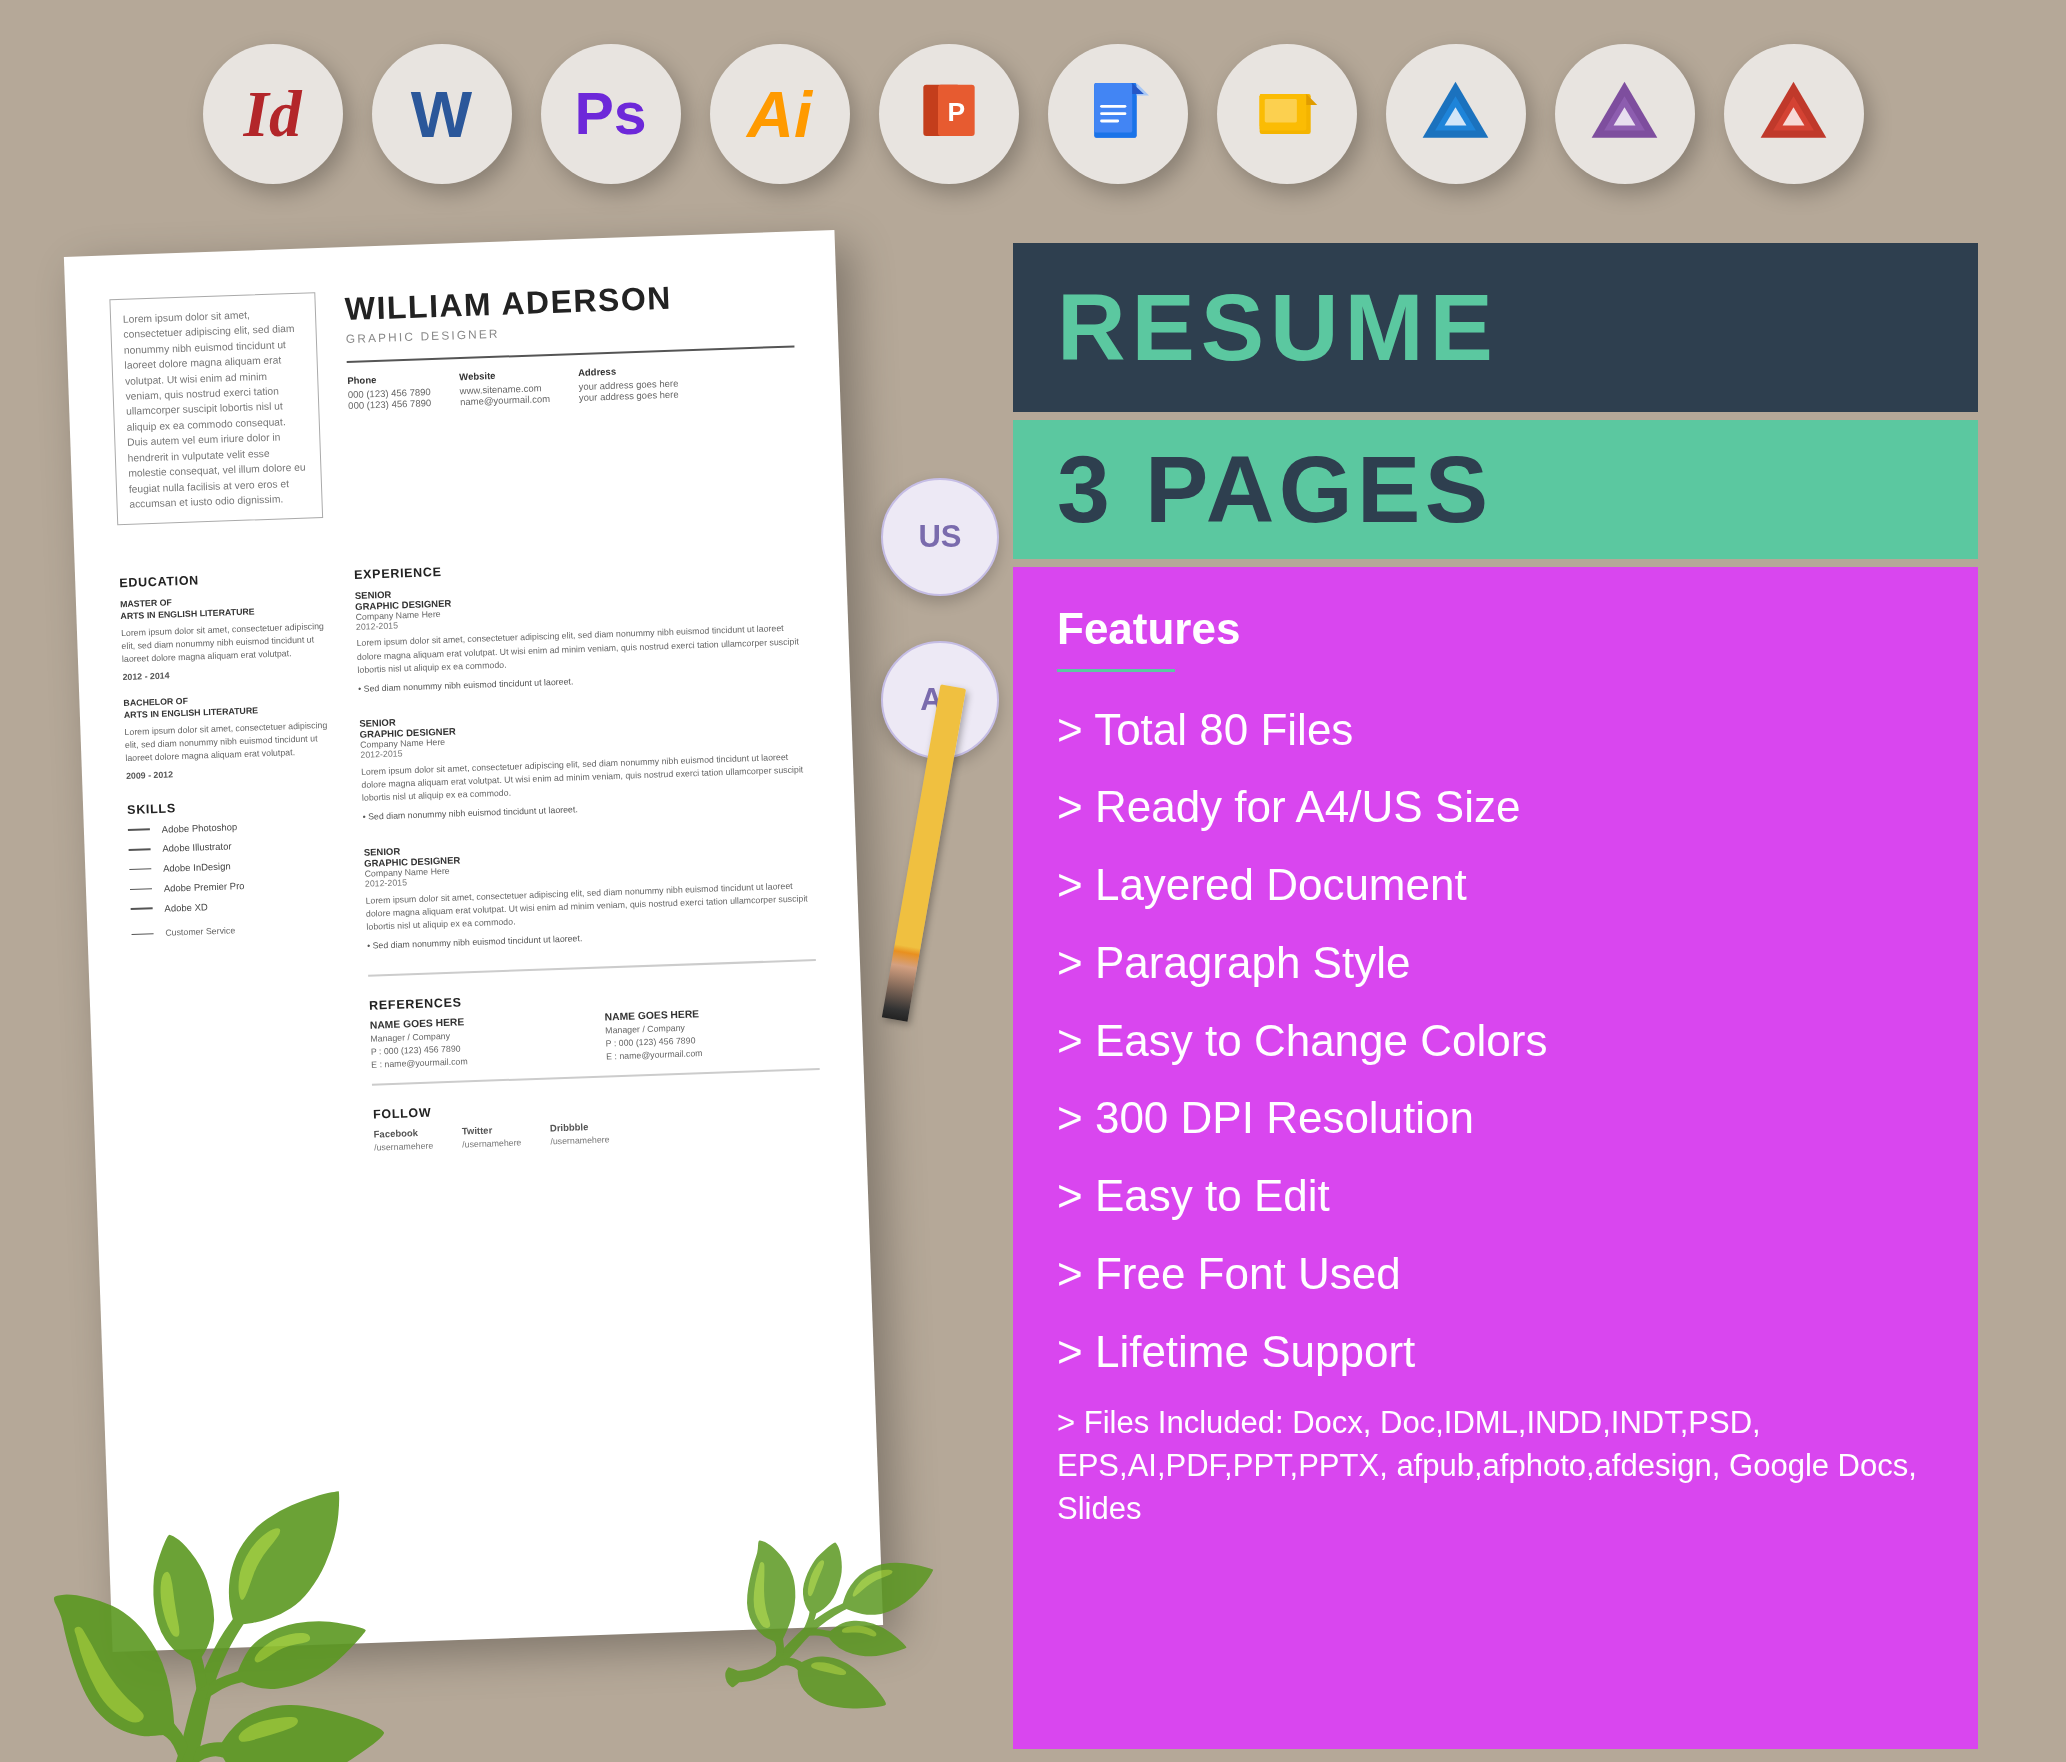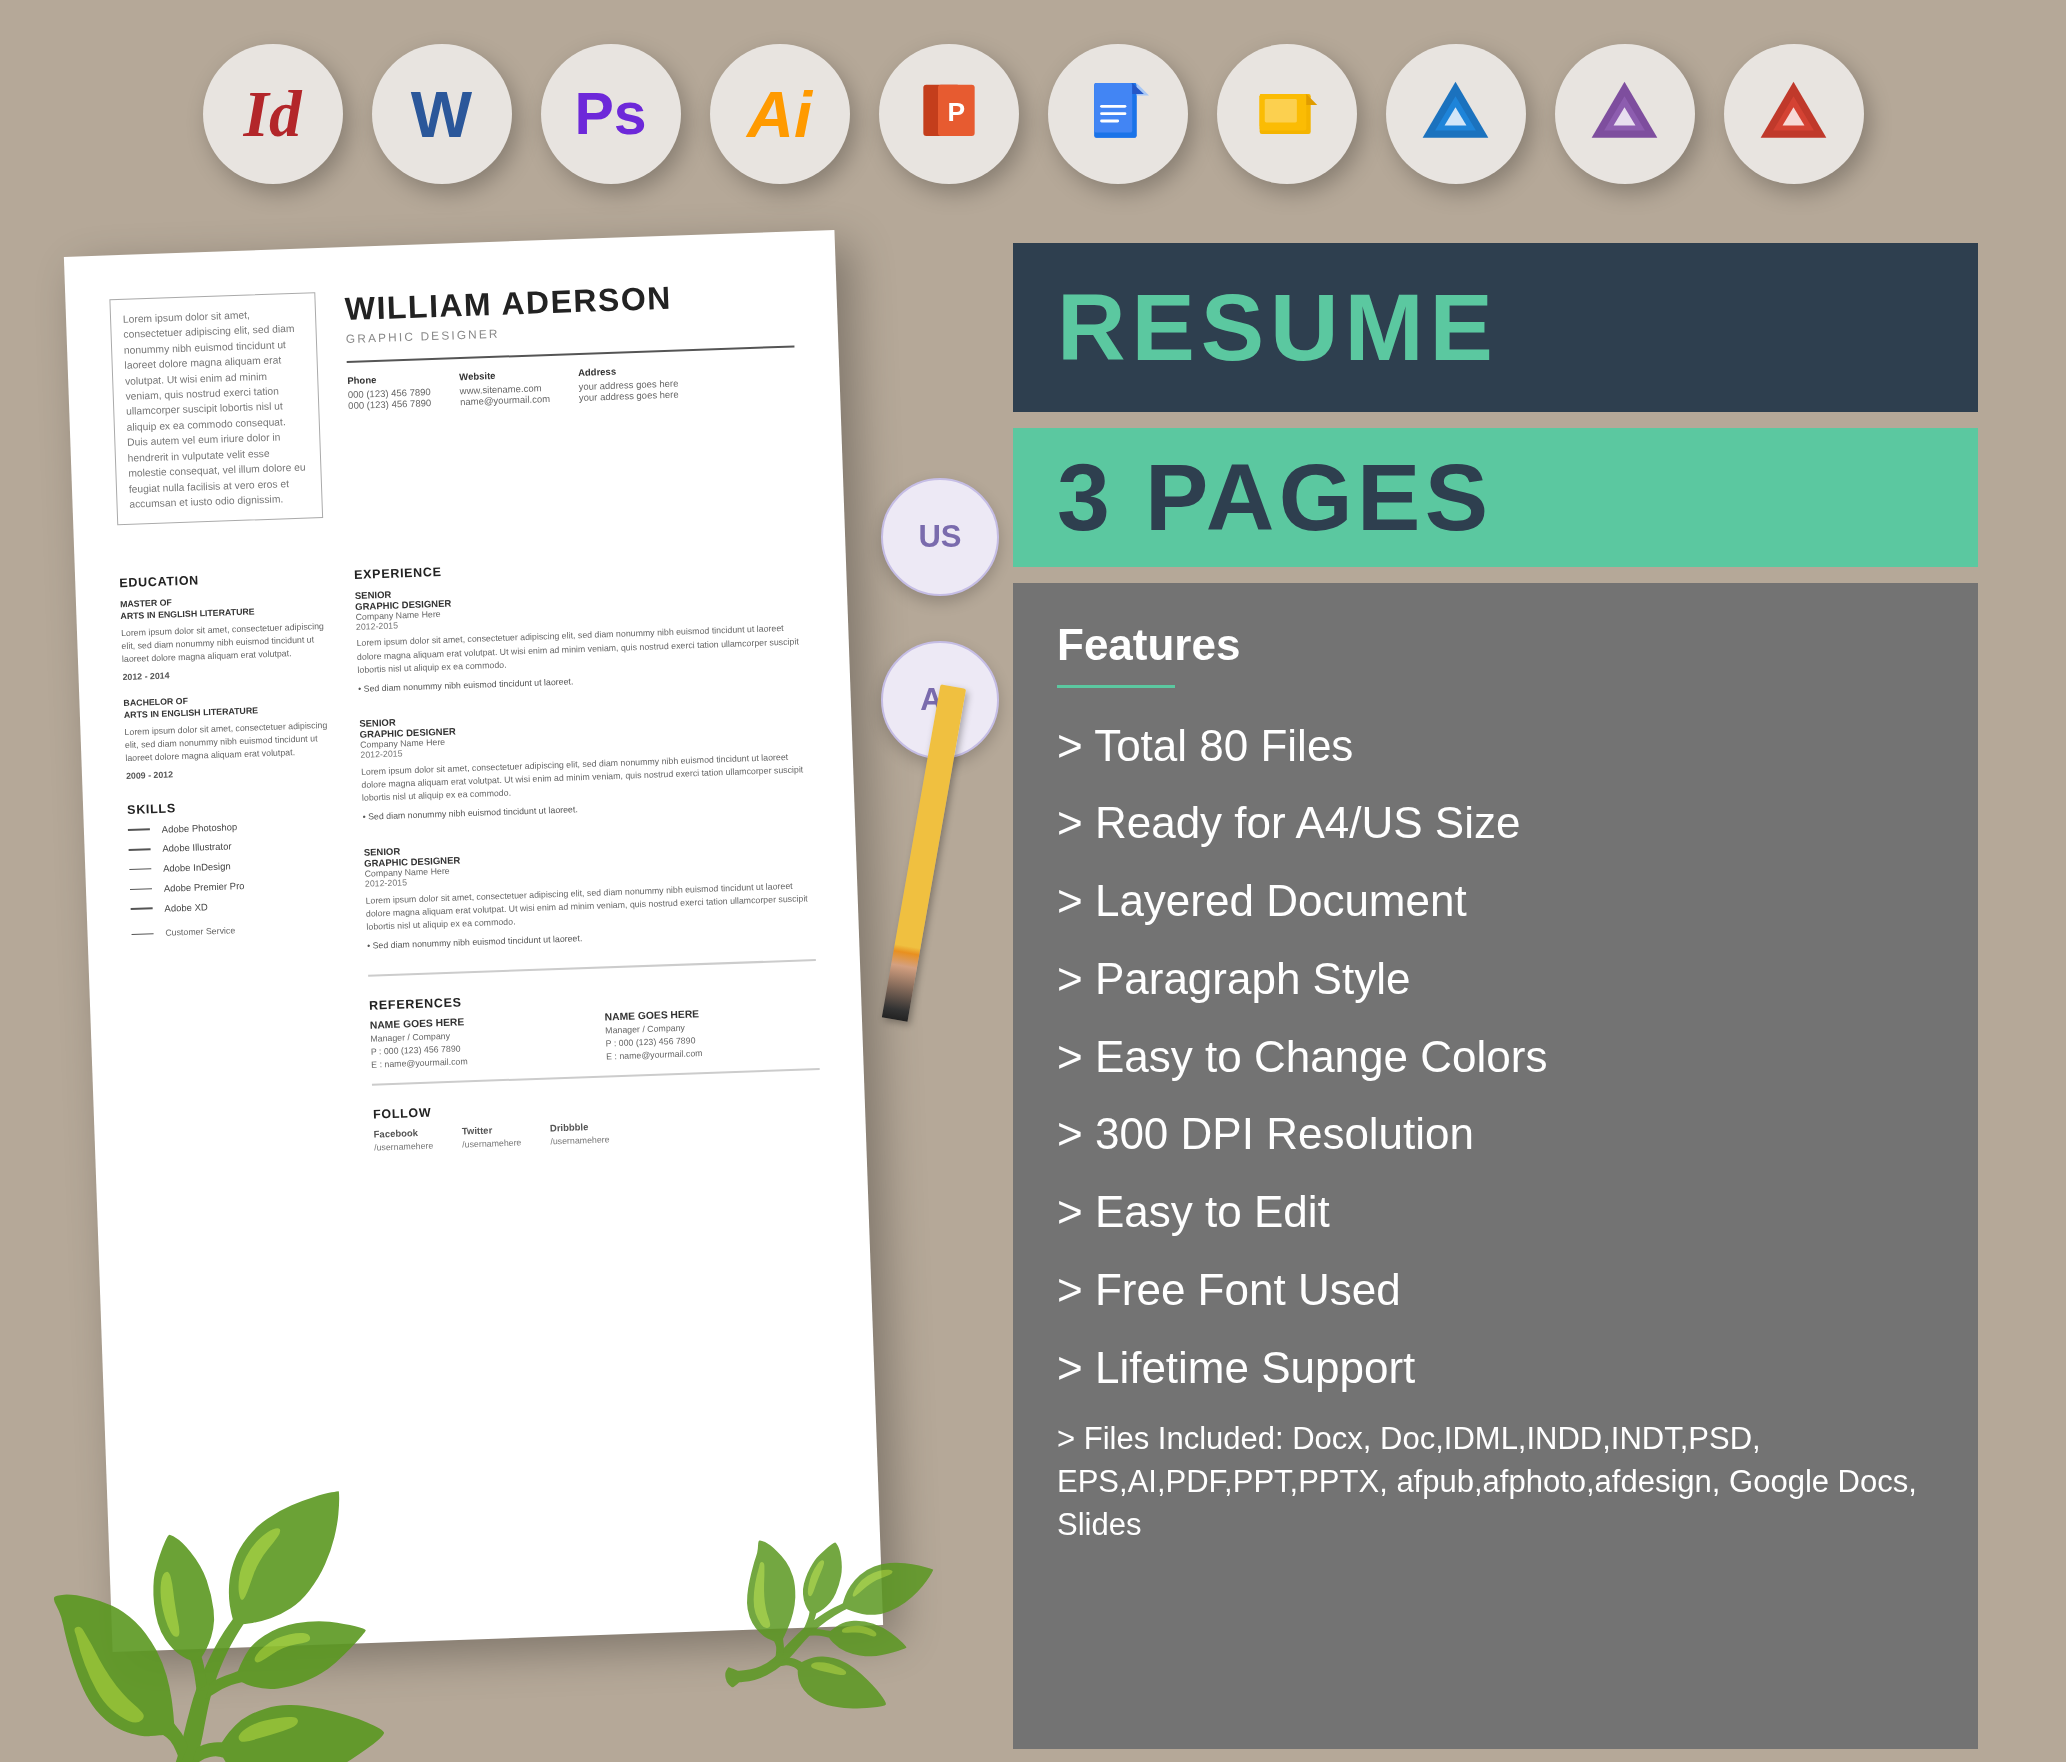--- a/index.html
+++ b/index.html
@@ -171,21 +171,21 @@
       color: #7a6bad;
       box-shadow: 0 5.9px 14.7px rgba(0,0,0,0.2);
       border: 2.2px solid #c5bde5;
     }
 
     
     .right-panel {
       flex: 1;
       display: flex;
       flex-direction: column;
-      gap: 16px;
+      gap: 8px;
     }
     .panel-resume-label {
       background: #2e3f4f;
       padding: 37px 44px;
     }
     .panel-resume-label h1 {
       font-size: 95px;
       font-weight: 900;
       color: #5bc8a0;
       letter-spacing: 5.9px;
@@ -196,21 +196,21 @@
       padding: 22px 44px;
     }
     .panel-pages-label h2 {
       font-size: 95px;
       font-weight: 900;
       color: #2e3f4f;
       letter-spacing: 4.4px;
       line-height: 1;
     }
     .panel-features {
-      background: #737373;
+      background: #d946ef;
       padding: 37px 44px;
       flex: 1;
     }
     .features-title {
       font-size: 44px;
       font-weight: 900;
       color: #fff;
       margin-bottom: 14.7px;
     }
     .features-divider {

